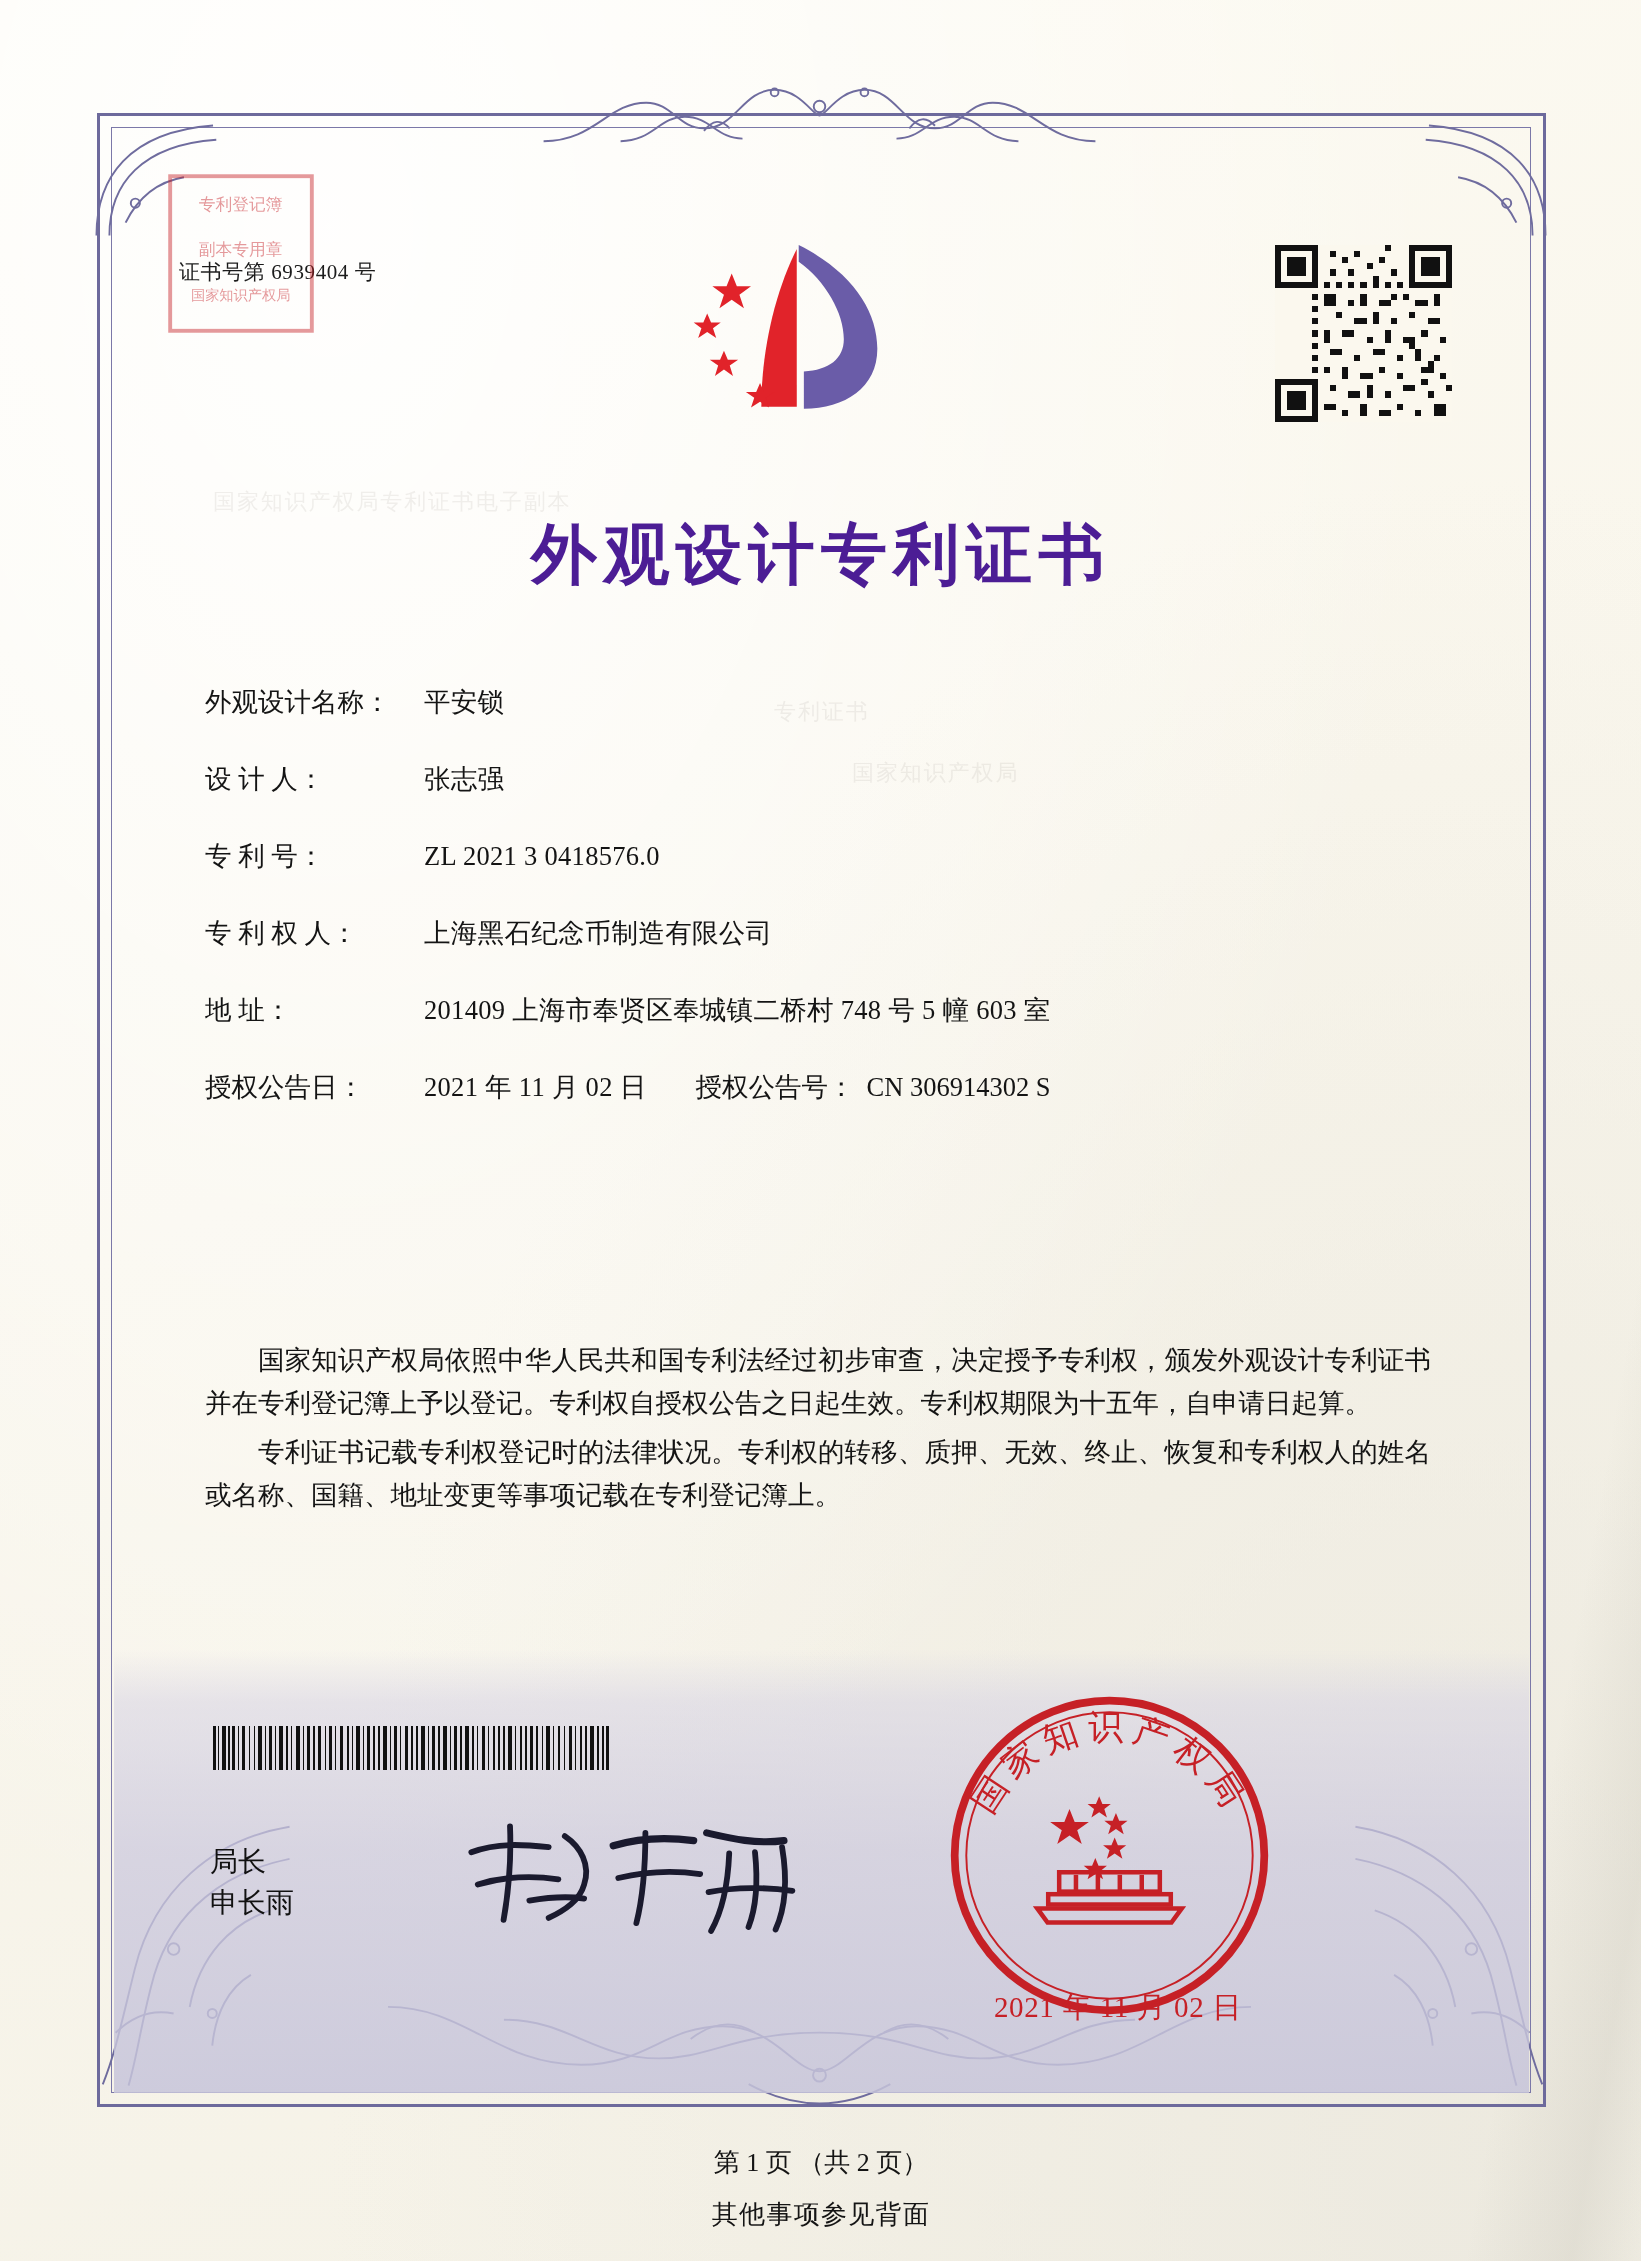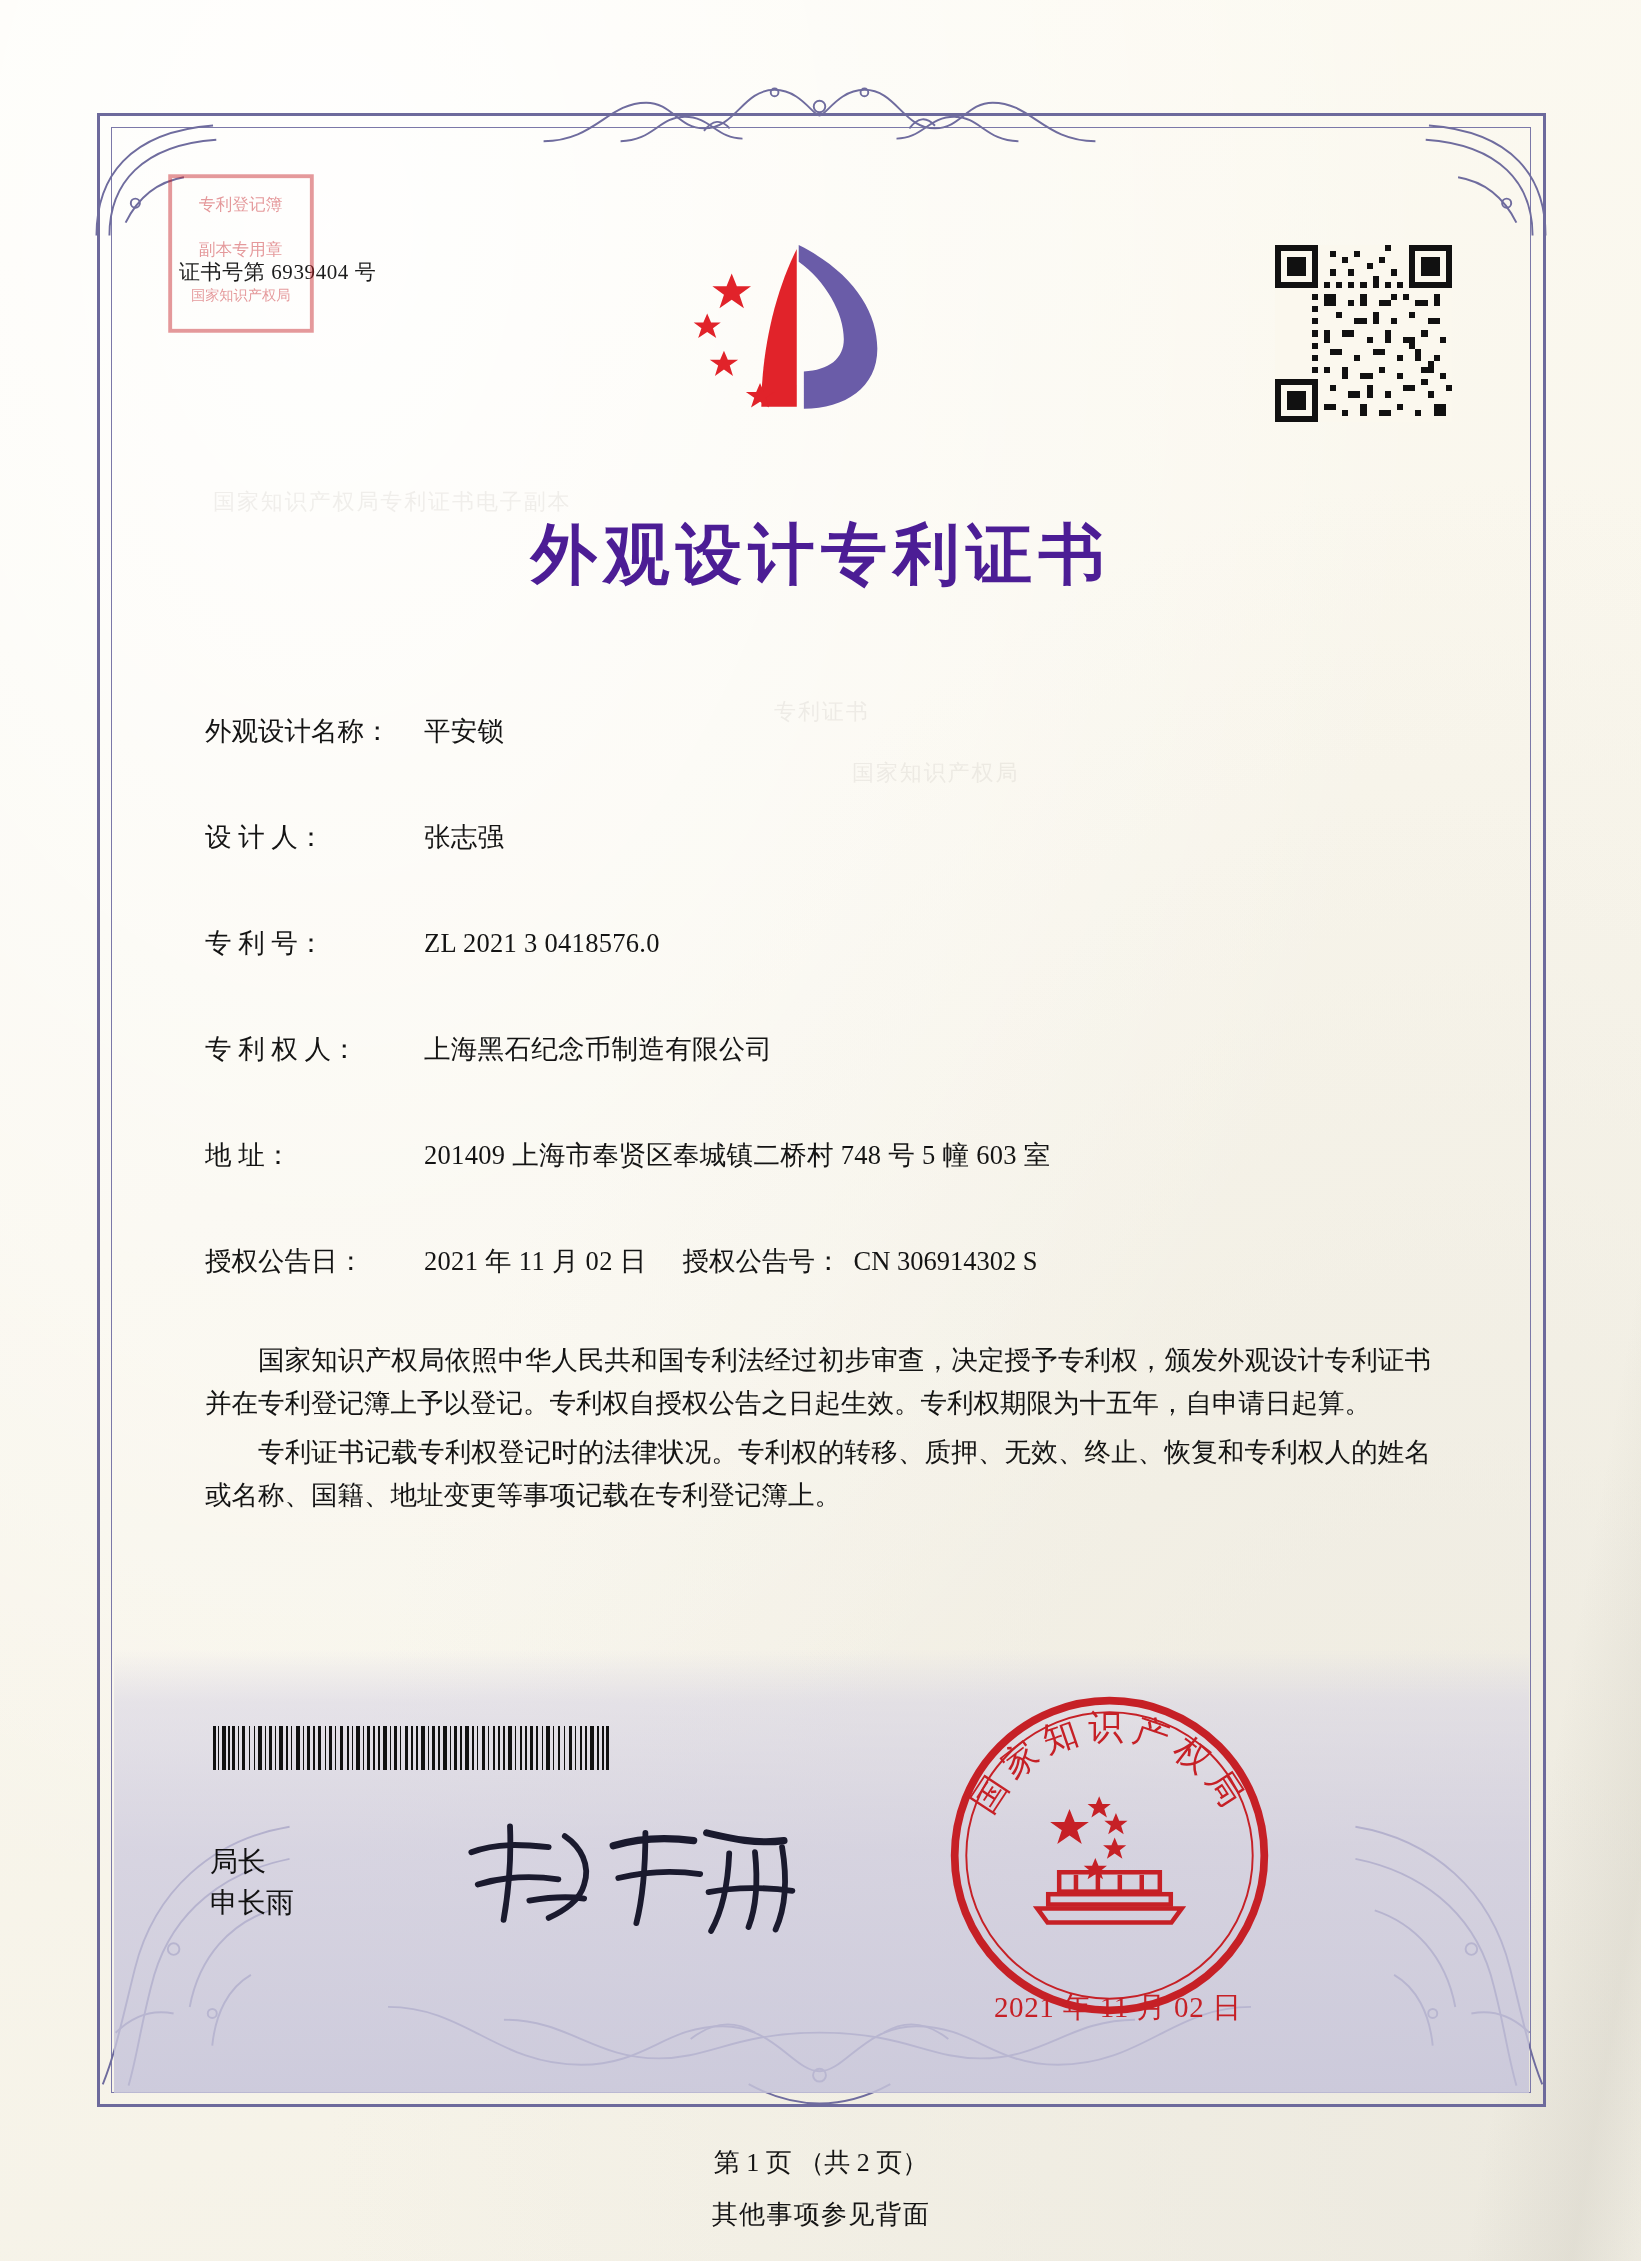--- a/index.html
+++ b/index.html
@@ -123,27 +123,26 @@
     align-items: baseline;
     font-size: 26.5px;
     color: #141414;
     margin-bottom: 41px;
     white-space: nowrap;
   }
   .field-label {
     width: 219px;
     flex: 0 0 219px;
     letter-spacing: 0px;
-    margin-top: 29px;
   }
   .field-value {
     letter-spacing: 0.3px;
   }
   .field-row.double .field-label2 {
-    margin-left: 36px;
+    margin-left: 49px;
     flex: 0 0 auto;
   }
   .field-row.double .field-value2 {
     margin-left: 12px;
     text-align: right;
   }
 
   
   .body-text {
     position: absolute;

